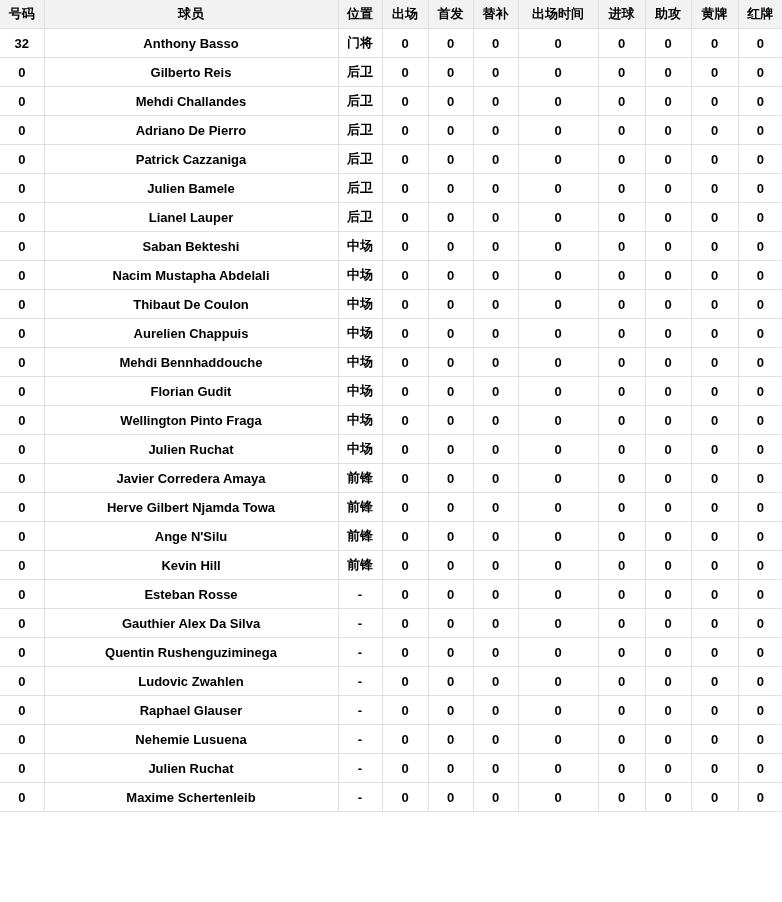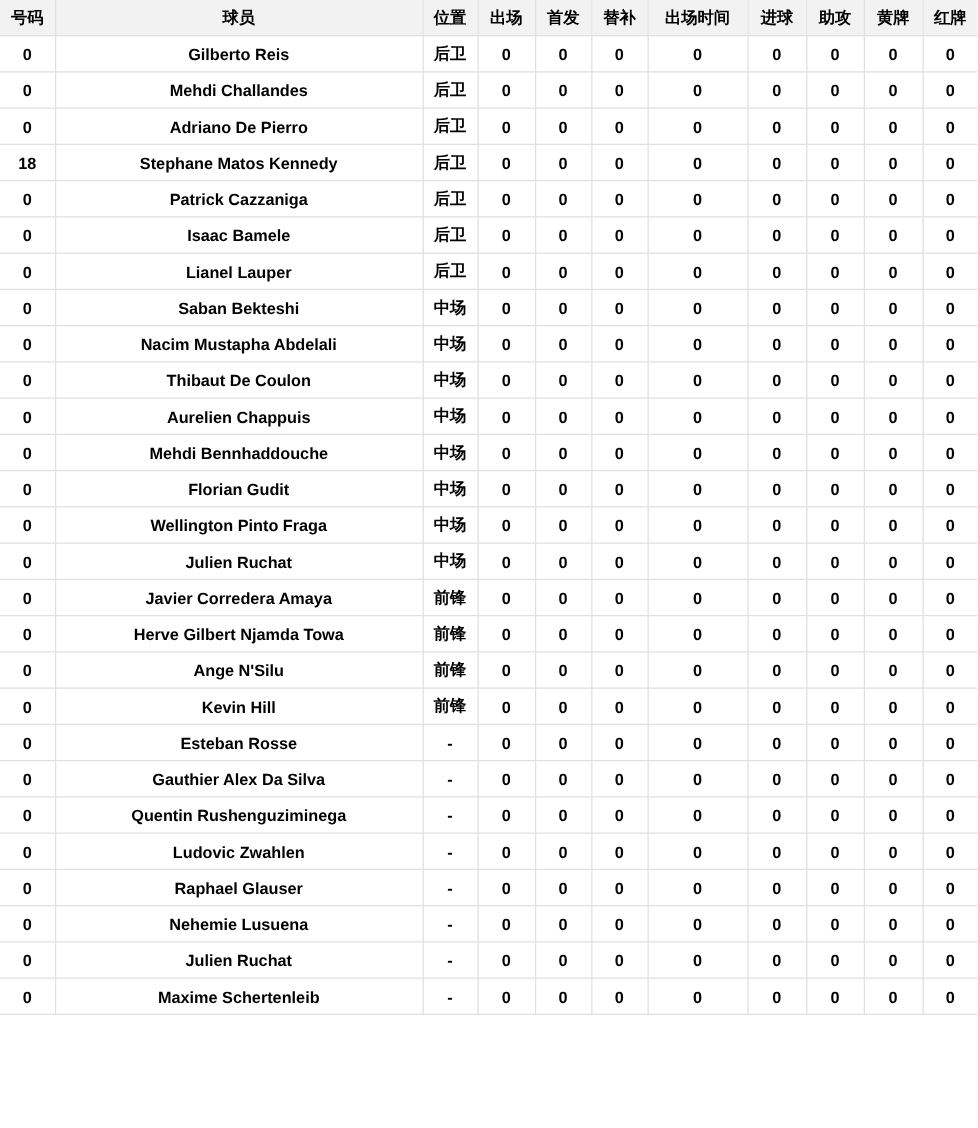--- a/index.html
+++ b/index.html
@@ -85,20 +85,33 @@
       <th>替补</th>
       <th>出场时间</th>
       <th>进球</th>
       <th>助攻</th>
       <th>黄牌</th>
       <th>红牌</th>
     </tr>
   </thead>
   <tbody>
       <tr>
+        <td>32</td>
+        <td>Anthony Basso</td>
+        <td>门将</td>
+        <td>0</td>
+        <td>0</td>
+        <td>0</td>
+        <td>0</td>
+        <td>0</td>
+        <td>0</td>
+        <td>0</td>
+        <td>0</td>
+      </tr>
+      <tr>
         <td>0</td>
         <td>Gilberto Reis</td>
         <td>后卫</td>
         <td>0</td>
         <td>0</td>
         <td>0</td>
         <td>0</td>
         <td>0</td>
         <td>0</td>
         <td>0</td>
@@ -124,48 +137,35 @@
         <td>0</td>
         <td>0</td>
         <td>0</td>
         <td>0</td>
         <td>0</td>
         <td>0</td>
         <td>0</td>
         <td>0</td>
       </tr>
       <tr>
-        <td>18</td>
-        <td>Stephane Matos Kennedy</td>
-        <td>后卫</td>
-        <td>0</td>
-        <td>0</td>
-        <td>0</td>
-        <td>0</td>
-        <td>0</td>
-        <td>0</td>
-        <td>0</td>
-        <td>0</td>
-      </tr>
-      <tr>
         <td>0</td>
         <td>Patrick Cazzaniga</td>
         <td>后卫</td>
         <td>0</td>
         <td>0</td>
         <td>0</td>
         <td>0</td>
         <td>0</td>
         <td>0</td>
         <td>0</td>
         <td>0</td>
       </tr>
       <tr>
         <td>0</td>
-        <td>Isaac Bamele</td>
+        <td>Julien Bamele</td>
         <td>后卫</td>
         <td>0</td>
         <td>0</td>
         <td>0</td>
         <td>0</td>
         <td>0</td>
         <td>0</td>
         <td>0</td>
         <td>0</td>
       </tr>

